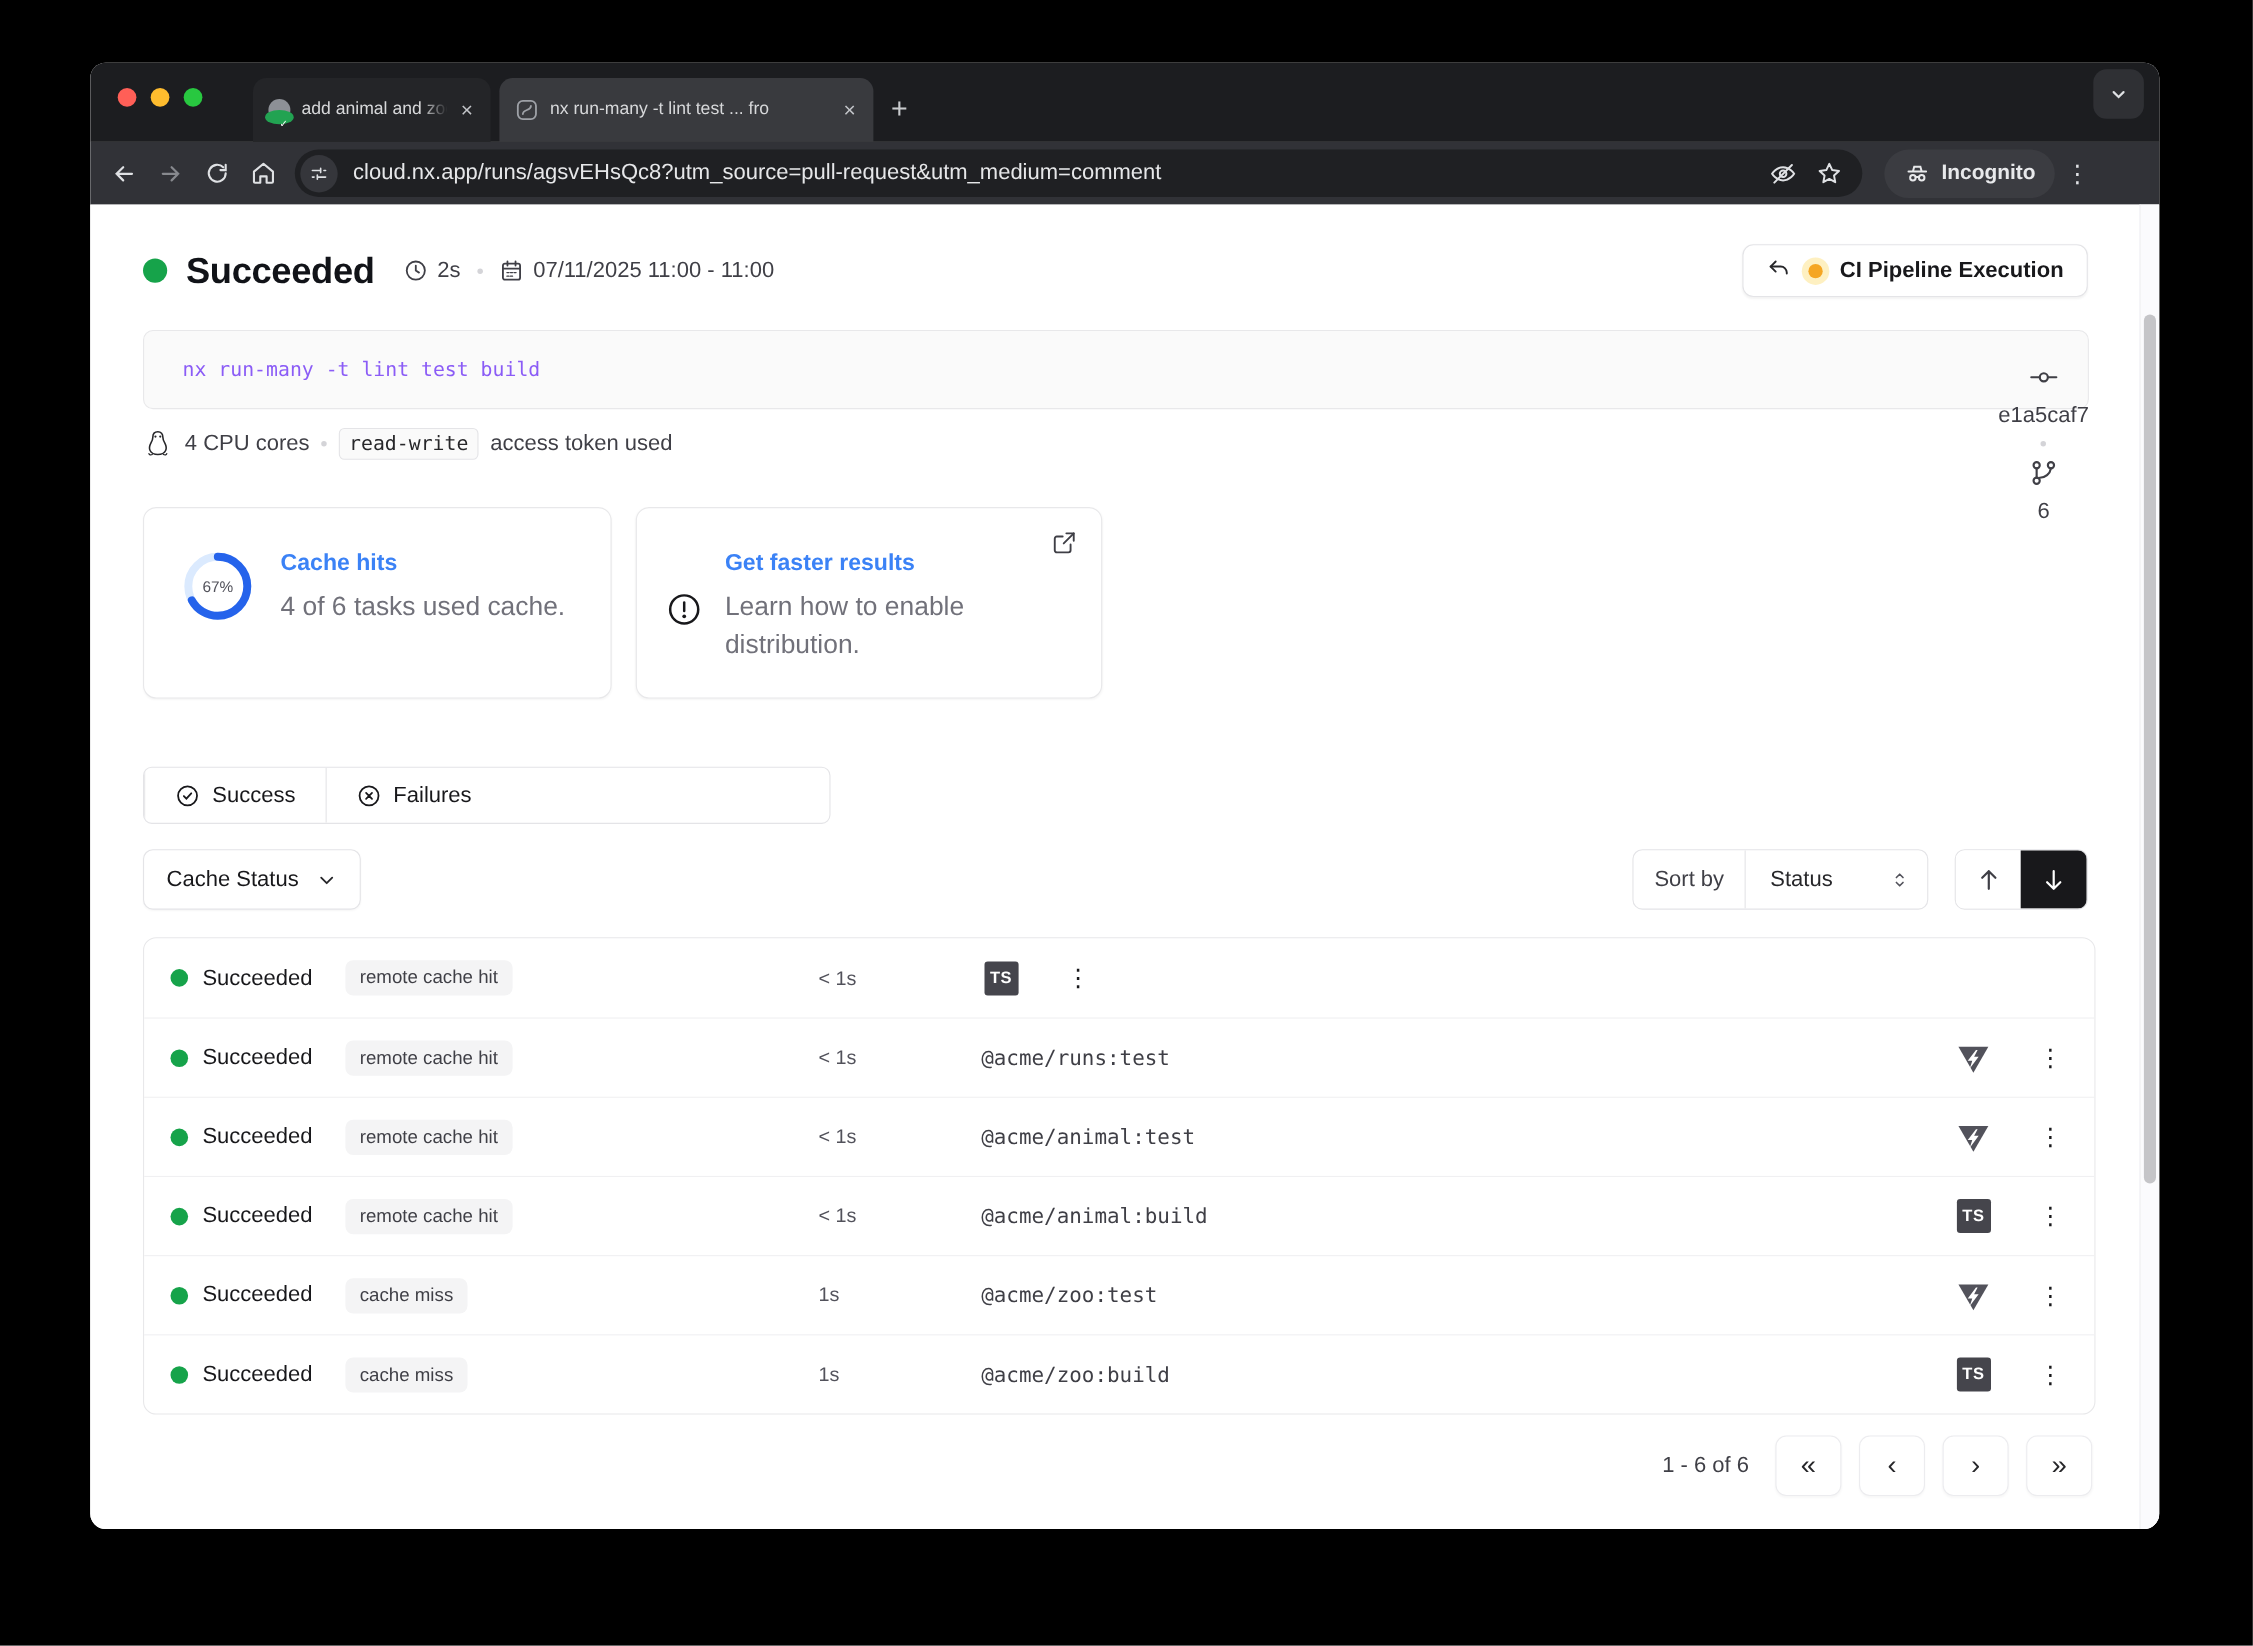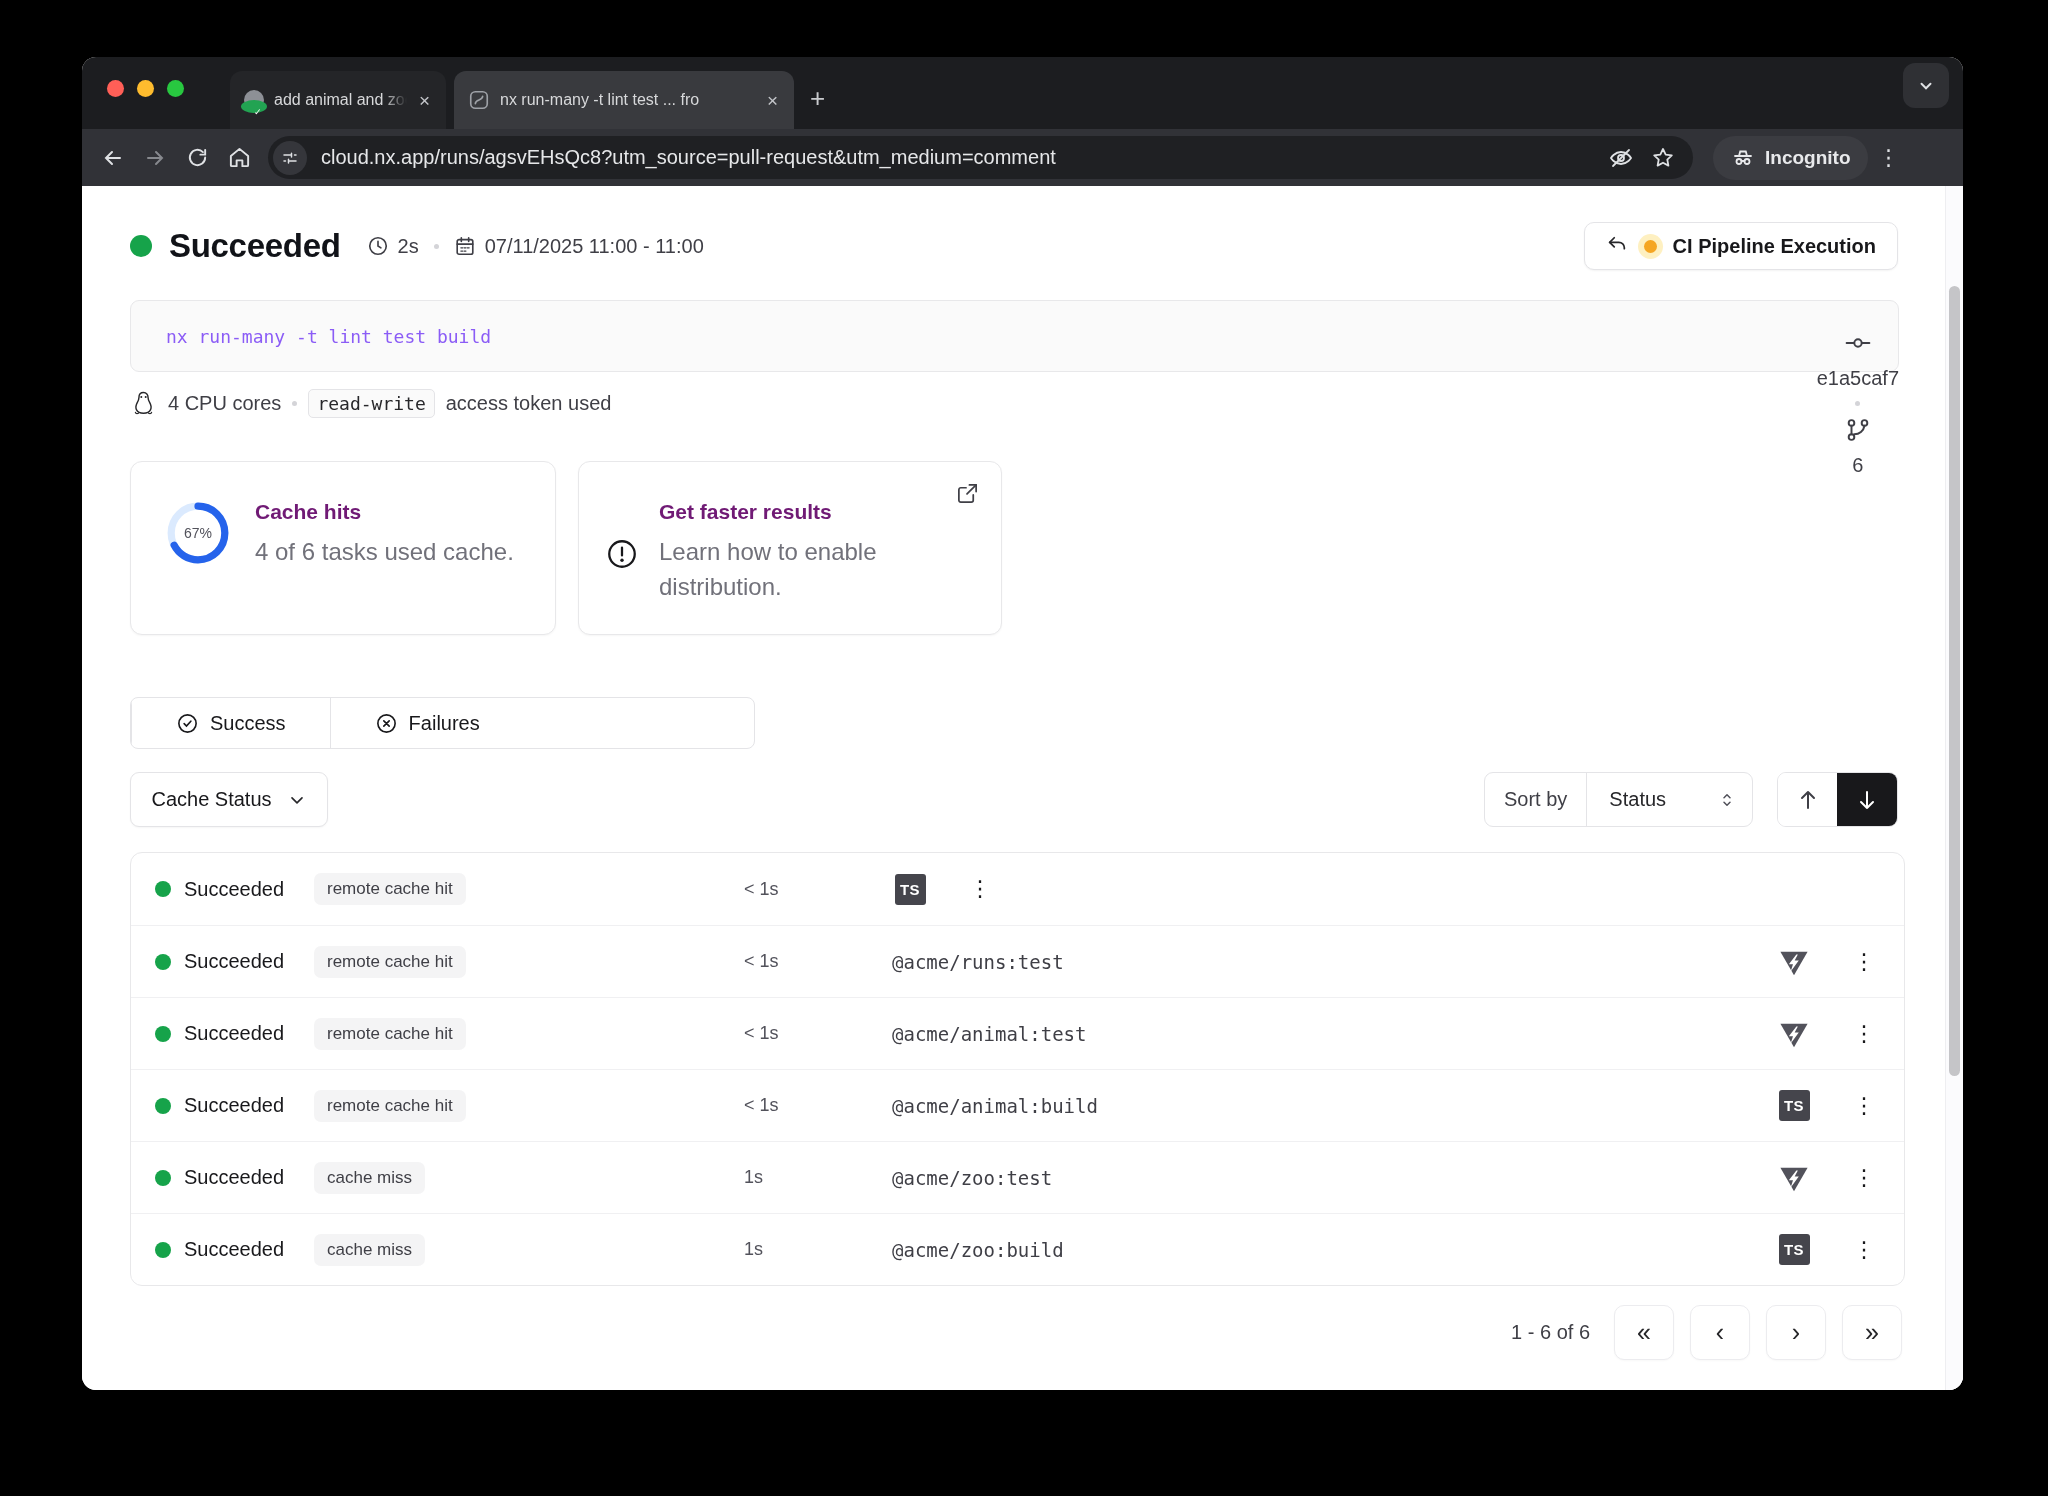--- a/index.html
+++ b/index.html
@@ -66,31 +66,31 @@
                 border:1px solid #e4e4e7; border-radius:5px; padding:3px 8px; }
   .meta-right { margin-left:auto; display:flex; align-items:center; gap:11px;flex-direction:column; }
 
   .card { position:absolute; top:275px; height:174px; background:#fff; border:1px solid #e8e8ea; border-radius:12px;
           box-shadow:0 1px 2px rgba(0,0,0,.04); }
   .card1 { left:48px; width:426px; }
   .card2 { left:496px; width:424px; }
   .card-inner { display:flex; padding:38px 30px 0 34px; gap:24px; }
   .ring-wrap { position:relative; width:66px; height:66px; flex:0 0 auto; }
   .ring-label { position:absolute; inset:0; display:flex; align-items:center; justify-content:center; font-size:14px; color:#52525b; }
-  .card-title { font-size:21px; font-weight:600; color:#701a75; margin-bottom:10px; }
+  .card-title { font-size:21px; font-weight:600; color:#3b82f6; margin-bottom:10px; }
   .card-sub { font-size:24px; color:#71717a; line-height:35px; }
   .extlink { position:absolute; top:20px; right:22px; color:#3f3f46; }
   .info-ic { color:#18181b; margin-top:37px; flex:0 0 auto; }
 
   .filter-group { position:absolute; left:48px; top:511px; height:52px; width:625px; border:1px solid #e4e4e7;
                   border-radius:8px; background:#fff; display:flex; overflow:hidden; }
   .filter-input { width:305px; border:0; outline:none; font-size:20px; color:#18181b; padding:0 22px;
                   font-family:"Liberation Sans", sans-serif; }
   .filter-input::placeholder { color:#9ca3af; }
-  .filter-seg { display:flex; align-items:center; gap:11px; padding:0 44px; border-left:1px solid #e4e4e7;
+  .filter-seg { display:flex; align-items:center; gap:11px; padding:0 27px; border-left:1px solid #e4e4e7;
                 font-size:20px; color:#18181b; }
   .seg-ic { color:#18181b; display:flex; }
 
   .cachestatus-btn { position:absolute; left:48px; top:586px; width:198px; height:55px; border:1px solid #e4e4e7;
                      border-radius:9px; background:#fff; display:flex; align-items:center; justify-content:center; gap:15px;
                      font-size:20px; color:#18181b; box-shadow:0 1px 2px rgba(0,0,0,.04); }
 
   .sort-group { position:absolute; left:1402px; top:586px; width:269px; height:55px; border:1px solid #e4e4e7;
                 border-radius:9px; background:#fff; display:flex; overflow:hidden; }
   .sort-label { display:flex; align-items:center; padding:0 19px; font-size:20px; color:#3f3f46; border-right:1px solid #e4e4e7; }

